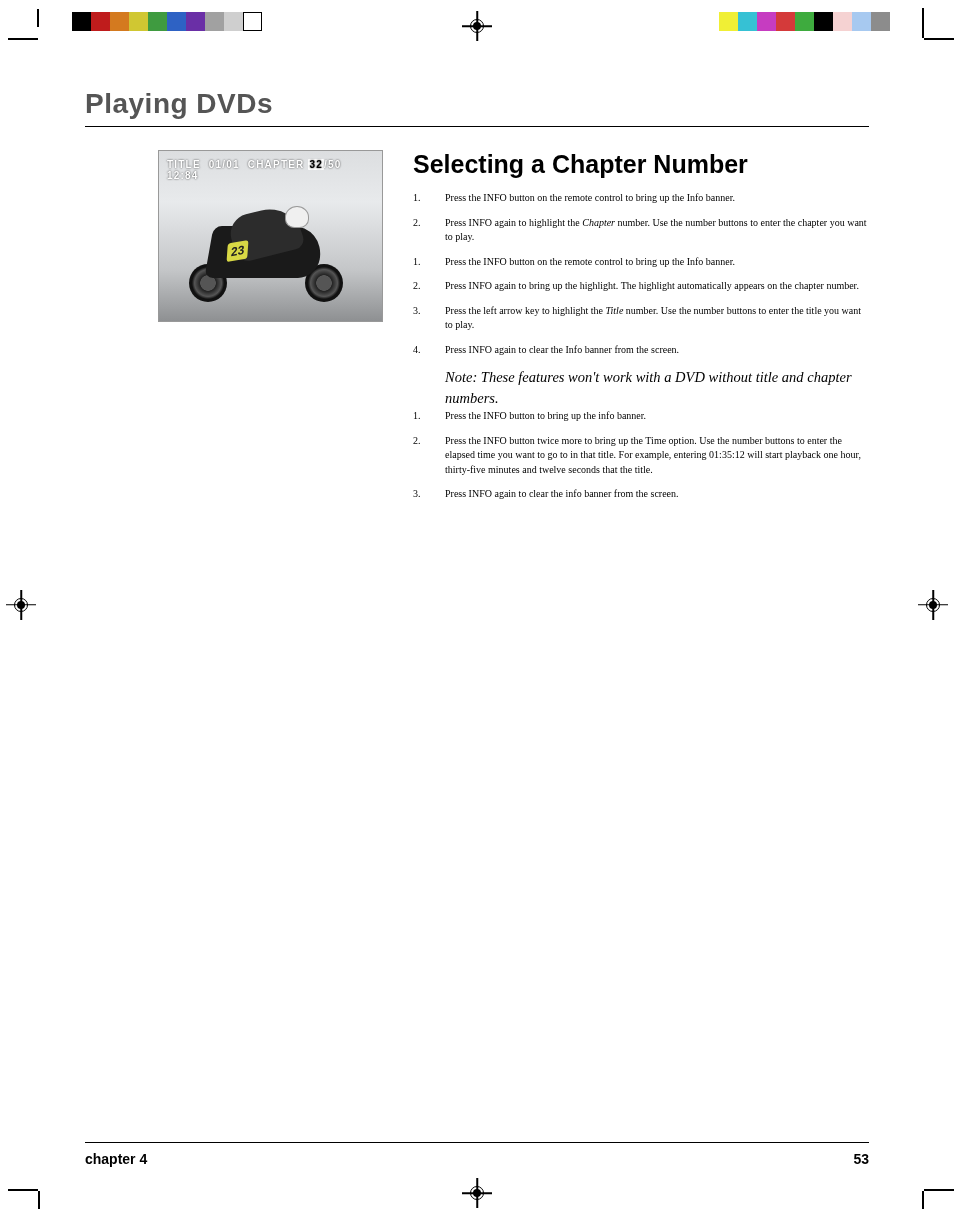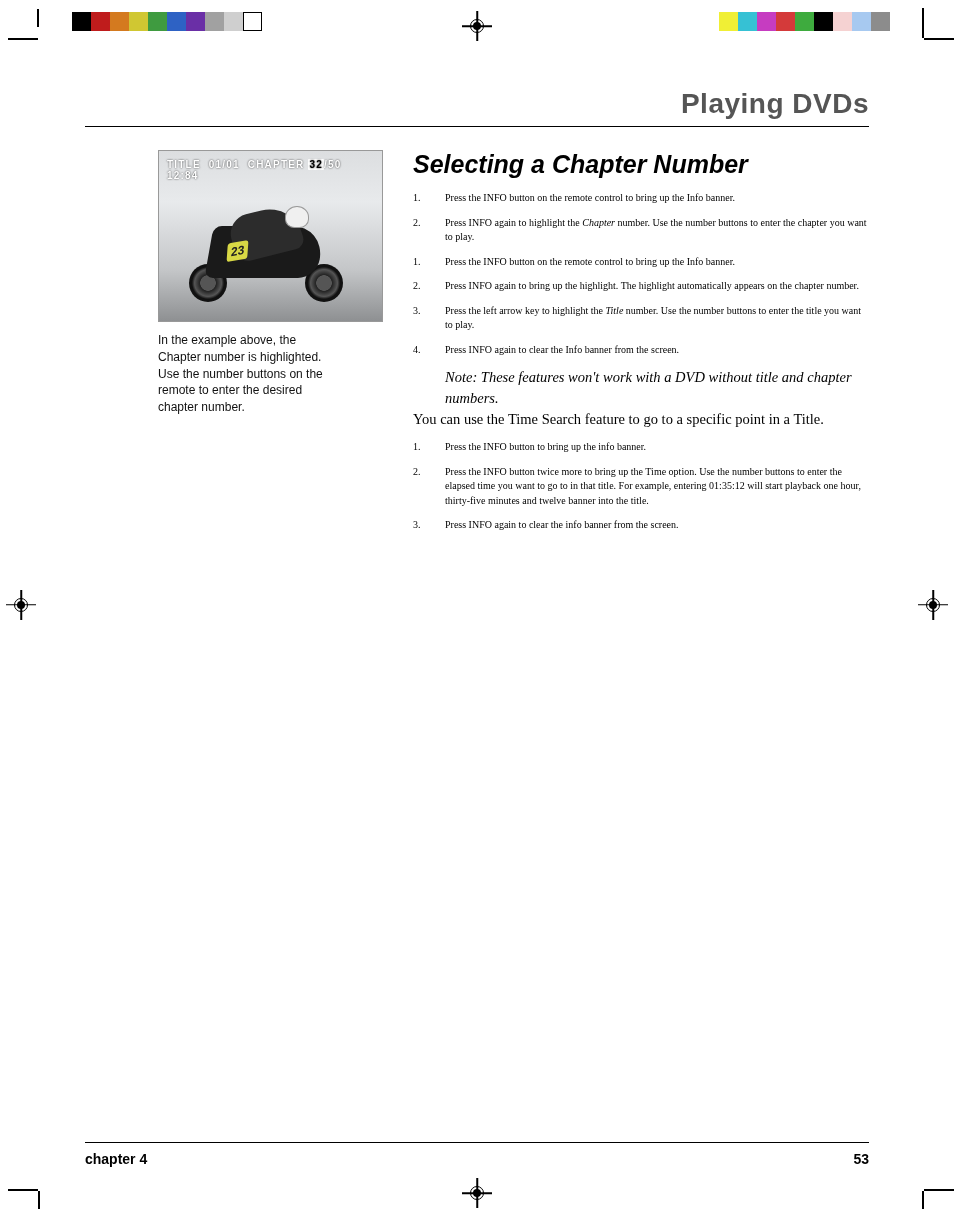--- a/index.html
+++ b/index.html
@@ -31,21 +31,20 @@
   .reg-mark { width: 22px; height: 22px; position: relative; }
   .reg-mark::before { content: ""; position: absolute; left: 50%; top: -4px; width: 1.5px; height: 30px; background: #000; transform: translateX(-50%); }
   .reg-mark::after { content: ""; position: absolute; top: 50%; left: -4px; height: 1.5px; width: 30px; background: #000; transform: translateY(-50%); }
   .reg-circ { position: absolute; left: 50%; top: 50%; width: 14px; height: 14px; border: 1.5px solid #000; border-radius: 50%; transform: translate(-50%,-50%); }
   .reg-circ-inner { position: absolute; left: 50%; top: 50%; width: 8px; height: 8px; background: #000; border-radius: 50%; transform: translate(-50%,-50%); }
   .swatch-left { position: absolute; top: 12px; left: 72px; display: flex; }
   .swatch-right { position: absolute; top: 12px; right: 64px; display: flex; }
   .sw { width: 19px; height: 19px; border: 0; }
   .page-header {
     position: absolute; top: 88px; left: 85px; right: 85px;
-    text-align: right;
     border-bottom: 1.5px solid #000;
     padding-bottom: 6px;
   }
   .page-header h1 { font-family: Arial, Helvetica, sans-serif; font-weight: 900; font-size: 28px; color: #555; letter-spacing: 0.5px; }
   .content { position: absolute; top: 150px; left: 158px; right: 85px; bottom: 100px; }
   .sidecol { float: left; width: 178px; margin-right: 30px; }
   .maincol { margin-left: 255px; }
   .example-img {
     width: 225px; height: 172px;
     background: linear-gradient(180deg, #dcdee0 0%, #e8eaec 30%, #c4c6c8 70%, #8e9092 100%);
@@ -72,21 +71,21 @@
   .rider { position: absolute; left: 42px; bottom: 50px; width: 70px; height: 46px;
     background: #2c2c2c; border-radius: 20px 34px 10px 14px; transform: rotate(-14deg); }
   .helmet { position: absolute; left: 96px; bottom: 78px; width: 24px; height: 22px;
     background: #f0f0f0; border-radius: 50% 50% 40% 40%; border: 1px solid #999; }
   .num23 { position: absolute; left: 38px; bottom: 46px; background: #d8d845; color: #222;
     font-family: Arial, sans-serif; font-weight: bold; font-size: 12px; padding: 2px 4px;
     border-radius: 3px; transform: rotate(-10deg) skewX(-14deg); }
   .caption { font-family: Arial, Helvetica, sans-serif; font-size: 12px; color: #111;
     line-height: 1.4; margin-top: 10px; }
   h2 { font-family: 'Segoe UI', 'Trebuchet MS', Arial, sans-serif; font-weight: 700;
-    font-size: 25px; color: #000; margin-bottom: 12px; margin-top: 0; font-style: italic; }
+    font-size: 25px; color: #000; margin-bottom: 12px; margin-top: 0; }
   h2.spaced { margin-top: 40px; }
   .intro { font-size: 14.5px; line-height: 1.45; margin-bottom: 10px; }
   ol { list-style: none; counter-reset: step; margin-left: 0; }
   ol li { counter-increment: step; font-size: 10px; line-height: 1.45;
     margin-bottom: 10px; padding-left: 32px; text-indent: -32px; }
   ol li::before { content: counter(step) "."; display: inline-block; width: 26px;
     text-indent: 0; margin-right: 6px; }
   .note { font-style: italic; font-size: 14.5px; line-height: 1.45; margin-top: 8px;
     padding-left: 32px; font-family: Liberation Serif, serif; }
   em.italic-ref { font-style: italic; }
@@ -159,42 +158,40 @@
       </div>
       <div class="bike">
         <div class="wheel rear"></div>
         <div class="wheel front"></div>
         <div class="bike-body"></div>
         <div class="rider"></div>
         <div class="helmet"></div>
         <div class="num23">23</div>
       </div>
     </div>
-    <p class="caption">In the example above, the Chapter number is highlighted. Use the number buttons on the remote to enter the desired chapter number.</p>
   </div>
 
   <div class="maincol">
     <h2>Selecting a Chapter Number</h2>
     <ol id="steps-chapter">
         <li>Press the INFO button on the remote control to bring up the Info banner.</li>
         <li>Press INFO again to highlight the <em class="italic-ref">Chapter</em> number. Use the number buttons to enter the chapter you want to play.</li>
       </ol>
 
     <ol id="steps-title">
         <li>Press the INFO button on the remote control to bring up the Info banner.</li>
         <li>Press INFO again to bring up the highlight. The highlight automatically appears on the chapter number.</li>
         <li>Press the left arrow key to highlight the <em class="italic-ref">Title</em> number. Use the number buttons to enter the title you want to play.</li>
         <li>Press INFO again to clear the Info banner from the screen.</li>
       </ol>
     <p class="note">Note: These features won't work with a DVD without title and chapter numbers.</p>
 
-    <p class="intro">You can use the Time Search feature to go to a specific point in a Title.</p>
     <ol id="steps-elapsed">
         <li>Press the INFO button to bring up the info banner.</li>
-        <li>Press the INFO button twice more to bring up the Time option. Use the number buttons to enter the elapsed time you want to go to in that title. For example, entering 01:35:12 will start playback one hour, thirty-five minutes and twelve banner into the title.</li>
+        <li>Press the INFO button twice more to bring up the Time option. Use the number buttons to enter the elapsed time you want to go to in that title. For example, entering 01:35:12 will start playback one hour, thirty-five minutes and twelve seconds that the title.</li>
         <li>Press INFO again to clear the info banner from the screen.</li>
       </ol>
   </div>
 </div>
 
 <div class="footer">
   <span>chapter 4</span>
   <span>53</span>
 </div>
 

